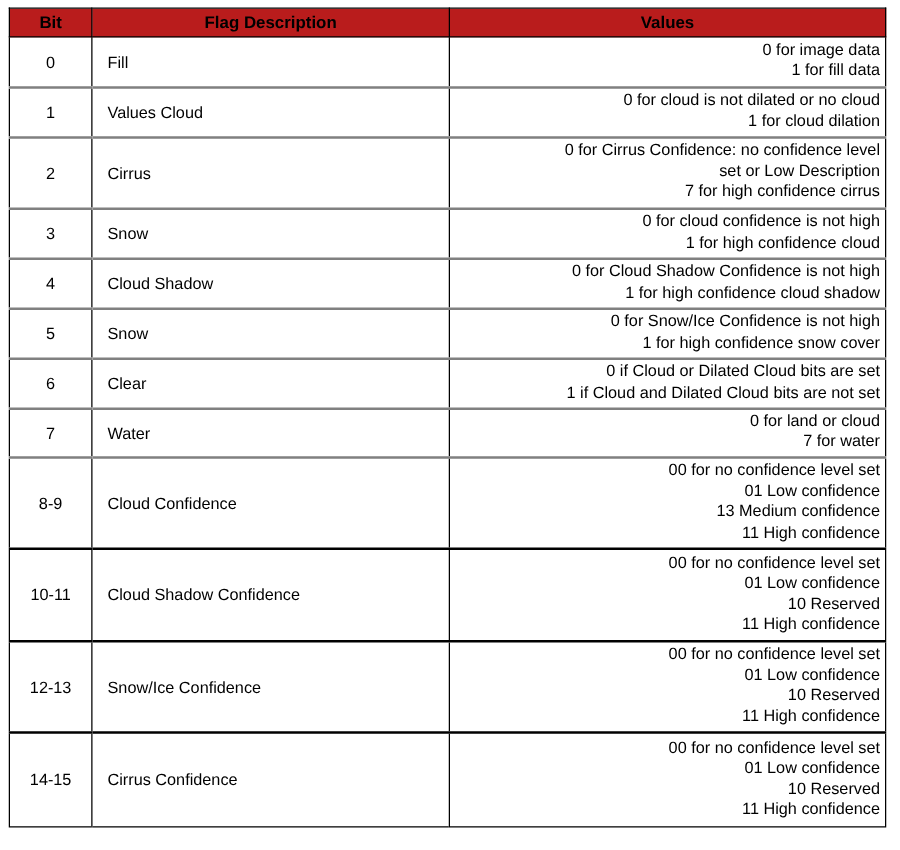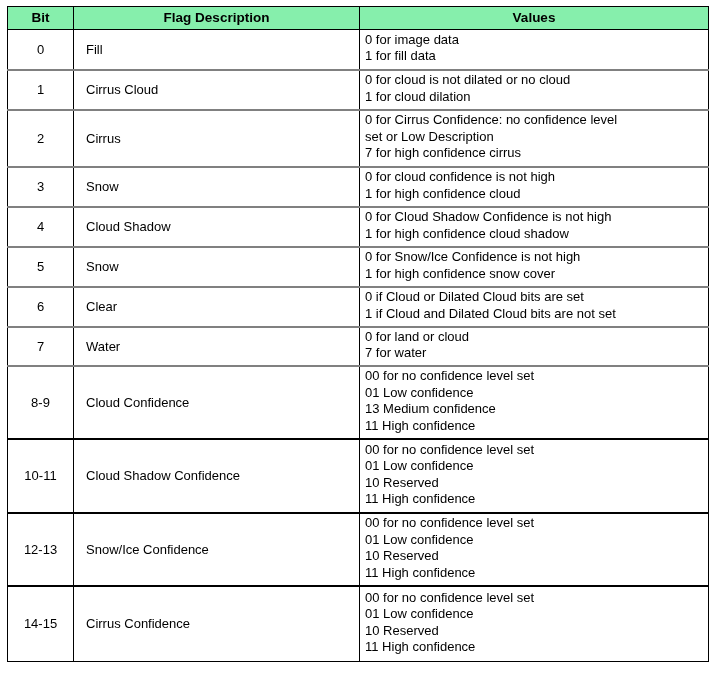--- a/index.html
+++ b/index.html
@@ -27,21 +27,21 @@
     table-layout: fixed;
     width: 701px;
     border: 1px solid #000000;
   }
 
   table.flags-table col.col-bit   { width: 66px; }
   table.flags-table col.col-desc  { width: 286px; }
   table.flags-table col.col-vals  { width: 349px; }
 
   thead th {
-    background: #86efac;
+    background: #b91c1c;
     font-weight: bold;
     font-size: 13.5px;
     text-align: center;
     padding: 3px 2px 4px 2px;
     border-left: 1px solid #000000;
     border-right: 1px solid #000000;
     border-bottom: 1px solid #000000;
     border-top: 1px solid #000000;
     line-height: 15px;
     white-space: nowrap;
@@ -57,21 +57,21 @@
 
   tbody tr td.cell-bit {
     text-align: center;
     padding: 0 2px;
   }
   tbody tr td.cell-desc {
     text-align: left;
     padding: 0 4px 0 12px;
   }
   tbody tr td.cell-vals {
-    text-align: left;
+    text-align: right;
     padding: 0 4px 2px 5px;
     line-height: 16.5px;
   }
 
   
   tbody tr.sep-gray > td { border-top: 2px solid #808080; }
   tbody tr.sep-black > td { border-top: 2px solid #000000; }
   tbody tr.first-row > td { border-top: 0; }
 
   .vals-line { display: block; white-space: nowrap; }
@@ -97,21 +97,21 @@
         <tr class="first-row" style="height: 40px;">
           <td class="cell-bit">0</td>
           <td class="cell-desc">Fill</td>
           <td class="cell-vals">
             <span class="vals-line">0 for image data</span>
             <span class="vals-line">1 for fill data</span>
           </td>
         </tr>
         <tr class="sep-gray" style="height: 40px;">
           <td class="cell-bit">1</td>
-          <td class="cell-desc">Cirrus Cloud</td>
+          <td class="cell-desc">Values Cloud</td>
           <td class="cell-vals">
             <span class="vals-line">0 for cloud is not dilated or no cloud</span>
             <span class="vals-line">1 for cloud dilation</span>
           </td>
         </tr>
         <tr class="sep-gray" style="height: 57px;">
           <td class="cell-bit">2</td>
           <td class="cell-desc">Cirrus</td>
           <td class="cell-vals">
             <span class="vals-line">0 for Cirrus Confidence: no confidence level</span>

